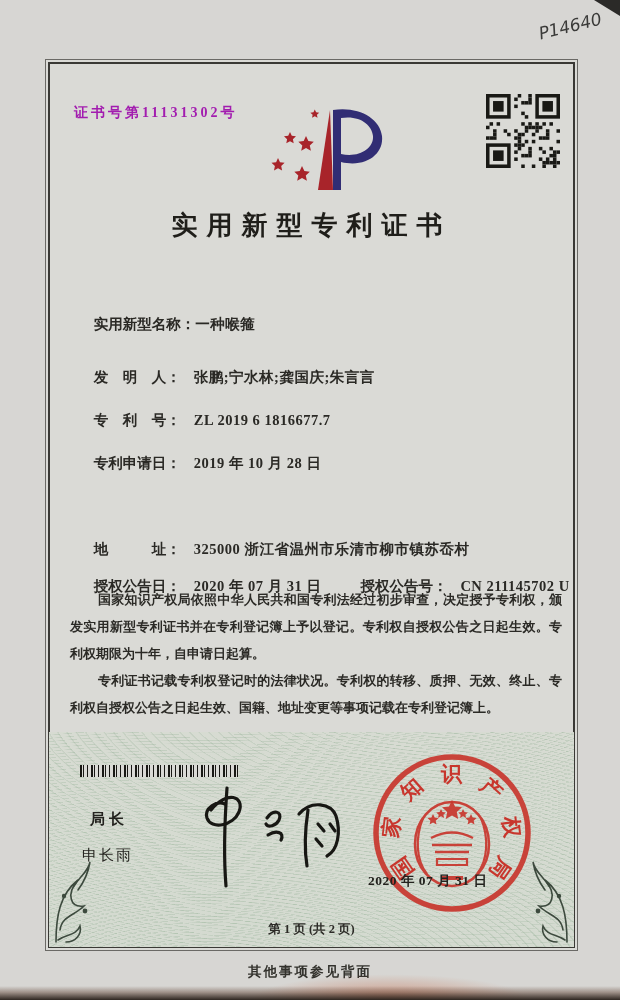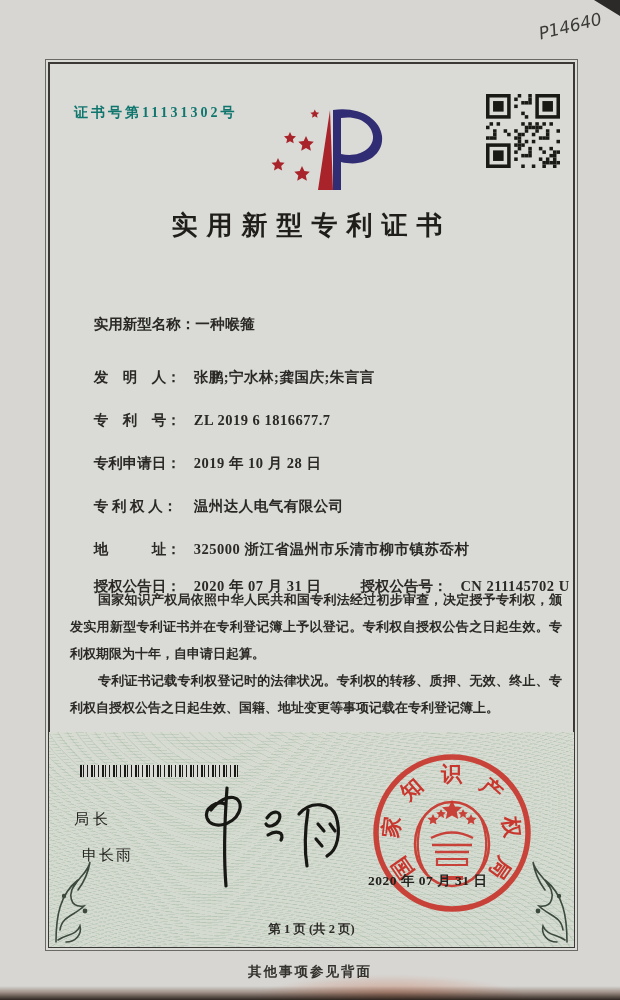--- a/index.html
+++ b/index.html
@@ -23,35 +23,35 @@
   .frame-outer{position:absolute;left:45px;top:59px;width:531px;height:890px;
     border:1px solid #6a6965;background:#dadad6;}
   .frame-inner{position:absolute;left:2px;top:2px;right:2px;bottom:2px;
     border:2.5px solid #38373300;border-color:#3a3935;}
   .wave-band{position:absolute;left:3px;right:3px;bottom:3px;height:215px;
     background:
       repeating-radial-gradient(140px 55px at 30% 118%,rgba(115,155,120,.20) 0 1px,rgba(0,0,0,0) 2px 8px),
       repeating-radial-gradient(160px 65px at 75% -18%,rgba(115,155,120,.16) 0 1px,rgba(0,0,0,0) 2px 9px),
       linear-gradient(#d7dbd2,#d4dad0);}
   .certno{position:absolute;left:28px;top:44px;font-size:14px;font-weight:bold;
-    letter-spacing:3px;color:#0f766e;}
+    letter-spacing:3px;color:#a21caf;}
   .logo{position:absolute;left:208px;top:42px;width:150px;height:96px;}
   .qr{position:absolute;left:440px;top:34px;width:74px;height:74px;}
   .cert-title{position:absolute;left:0;right:0;top:148px;text-align:center;
     font-size:26px;font-weight:bold;letter-spacing:9px;color:#1f1e1a;}
   .row{position:absolute;font-size:14.5px;font-weight:bold;color:#2a2925;white-space:pre;}
   .row .flabel{display:inline-block;min-width:100px;}
   .row .fvalue{letter-spacing:.5px;}
   .row2 .flabel2{margin-left:39px;}
   .paras{position:absolute;left:24px;top:526px;width:492px;
     font-size:13px;line-height:27px;text-align:justify;color:#2b2a26;font-weight:bold;}
   .paras p{margin:0;text-indent:28px;}
   .barcode{position:absolute;left:34px;top:705px;width:158px;height:12px;
     background:repeating-linear-gradient(90deg,#191915 0 2px,#dadad6 2px 3px,#191915 3px 4px,#dadad6 4px 7px,#191915 7px 8px,#dadad6 8px 11px);}
-  .director-title{position:absolute;left:28px;top:750px;font-size:15px;font-weight:normal;letter-spacing:4px;}
+  .director-title{position:absolute;left:44px;top:750px;font-size:15px;font-weight:bold;letter-spacing:4px;}
   .director-name{position:absolute;left:36px;top:786px;font-size:15px;font-weight:normal;letter-spacing:2px;text-align:center;}
   .signature{position:absolute;left:125px;top:718px;width:180px;height:112px;}
   .seal{position:absolute;left:325px;top:692px;width:162px;height:162px;}
   .seal-char{position:absolute;font-size:21px;font-weight:bold;color:#c8362d;
     font-family:"Liberation Serif",serif;}
   .seal-date{position:absolute;left:322px;top:812px;width:150px;font-size:13.5px;
     font-weight:bold;letter-spacing:.5px;color:#23221e;white-space:pre;}
   .page-footer{position:absolute;left:0;right:0;top:861px;text-align:center;
     font-size:12.5px;font-weight:bold;color:#2c2b27;}
   .flourish{position:absolute;bottom:6px;width:40px;height:88px;}
@@ -206,23 +206,20 @@
     </div>
     <div class="row" style="left:26px;top:291px;">
       <span class="flabel">发　明　人：</span><span class="fvalue">张鹏;宁水林;龚国庆;朱言言</span>
     </div>
     <div class="row" style="left:26px;top:334px;">
       <span class="flabel">专　利　号：</span><span class="fvalue">ZL 2019 6 1816677.7</span>
     </div>
     <div class="row" style="left:26px;top:377px;">
       <span class="flabel">专利申请日：</span><span class="fvalue">2019 年 10 月 28 日</span>
     </div>
-    <div class="row" style="left:26px;top:420px;">
-      <span class="flabel">专 利 权 人：</span><span class="fvalue">温州达人电气有限公司</span>
-    </div>
     <div class="row" style="left:26px;top:463px;">
       <span class="flabel">地　　　址：</span><span class="fvalue">325000 浙江省温州市乐清市柳市镇苏岙村</span>
     </div>
     <div class="row row2" style="left:26px;top:500px;">
       <span class="flabel">授权公告日：</span><span class="fvalue">2020 年 07 月 31 日</span><span class="flabel flabel2">授权公告号：</span><span class="fvalue">CN 211145702 U</span>
     </div>
 
     <div class="paras">
       <p>国家知识产权局依照中华人民共和国专利法经过初步审查，决定授予专利权，颁发实用新型专利证书并在专利登记簿上予以登记。专利权自授权公告之日起生效。专利权期限为十年，自申请日起算。</p>
       <p>专利证书记载专利权登记时的法律状况。专利权的转移、质押、无效、终止、专利权自授权公告之日起生效、国籍、地址变更等事项记载在专利登记簿上。</p>

